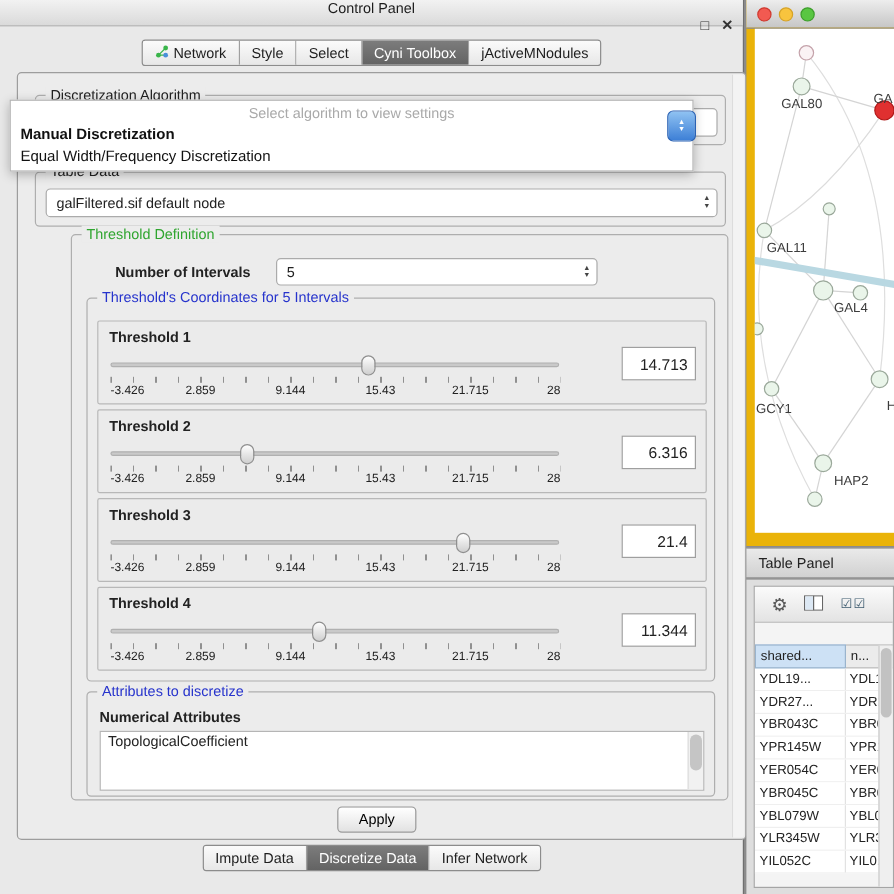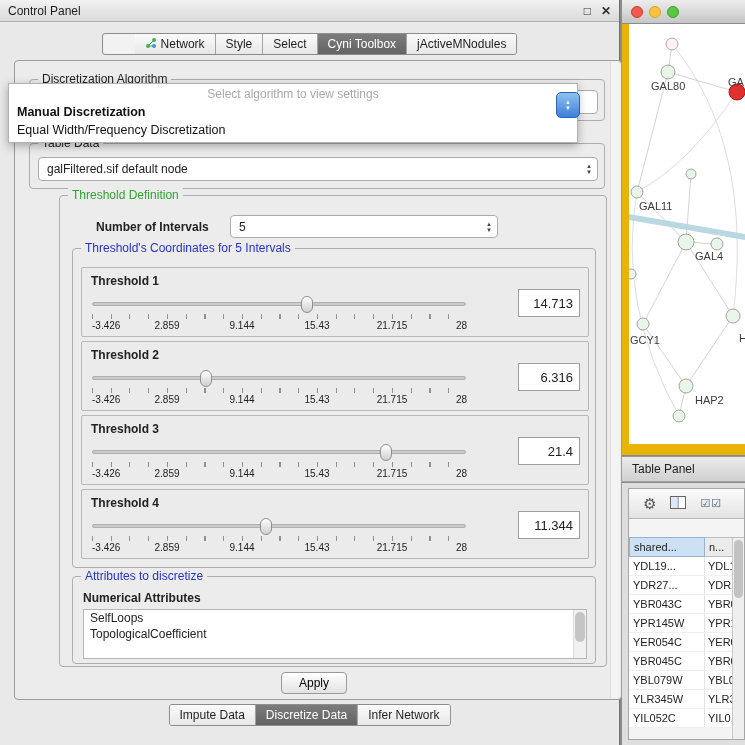--- a/index.html
+++ b/index.html
@@ -8,35 +8,35 @@
     background:#8b8b8b;
     font-family:"Liberation Sans", sans-serif;
     font-size:12px; color:#222;
     position:relative; overflow:hidden;
   }
 
   
   .control-panel { position:absolute; left:0; top:0; width:620px; height:745px;
     background:#e9e9e9; border-right:1px solid #6f6f6f; }
   .titlebar { height:22px; background:linear-gradient(#f2f2f2,#dadada);
-    border-bottom:1px solid #b3b3b3; display:flex; align-items:center; padding:0 8px; }
+    border-bottom:1px solid #b3b3b3; display:flex; align-items:center; padding:0 8px;flex-direction:column; }
   .tb-title { font-size:12px; color:#1c1c1c; }
   .tb-icons { margin-left:auto; display:flex; gap:10px; font-size:12px; color:#333; }
   .tb-icons span { cursor:default; }
   .tb-icons .close { font-weight:bold; }
 
   
   .seg-control { position:absolute; display:flex; height:22px;
     border:1px solid #8c8c8c; border-radius:3px; overflow:hidden; background:#f2f2f2; }
   .seg { display:flex; align-items:center; gap:4px; padding:0 10px; font-size:12px;
     background:linear-gradient(#fbfbfb,#e7e7e7); border-right:1px solid #9f9f9f; color:#1e1e1e;
     white-space:nowrap; cursor:default; }
   .seg:last-child { border-right:none; }
   .seg.selected { background:linear-gradient(#7c7c7c,#636363); color:#fff; }
-  .top-tabs { top:33px; left:50%; transform:translateX(-50%);padding-left:32px; }
+  .top-tabs { top:33px; left:50%; transform:translateX(-50%); }
   .bottom-tabs { top:704px; left:50%; transform:translateX(-50%); }
 
   
   .main { position:absolute; left:14px; top:60px; width:608px; height:640px;
     border:1px solid #9d9d9d; border-radius:4px; background:#ececec; }
   .main-scroll { position:absolute; right:1px; top:1px; bottom:1px; width:10px;
     background:#f3f3f3; border-left:1px solid #dcdcdc; border-radius:0 3px 3px 0; }
 
   .group { position:absolute; border:1px solid #aeaeae; border-radius:4px; }
   .group-title { position:absolute; top:-8px; left:8px; background:#ececec;
@@ -288,21 +288,20 @@
             <span>28</span>
           </div>
           <div class="value-box">11.344</div>
         </div>
       </div>
 
       <div class="group" style="left:12px; top:380px; width:524px; height:88px;">
         <span class="group-title blue">Attributes to discretize</span>
         <span class="attr-heading">Numerical Attributes</span>
         <div class="listbox">
-          <div class="li">SelfLoops</div>
           <div class="li">TopologicalCoefficient</div>
           <div class="list-scroll">
             <div class="lthumb"></div>
           </div>
         </div>
       </div>
     </div>
 
     <button class="apply-btn">Apply</button>
   </div>

